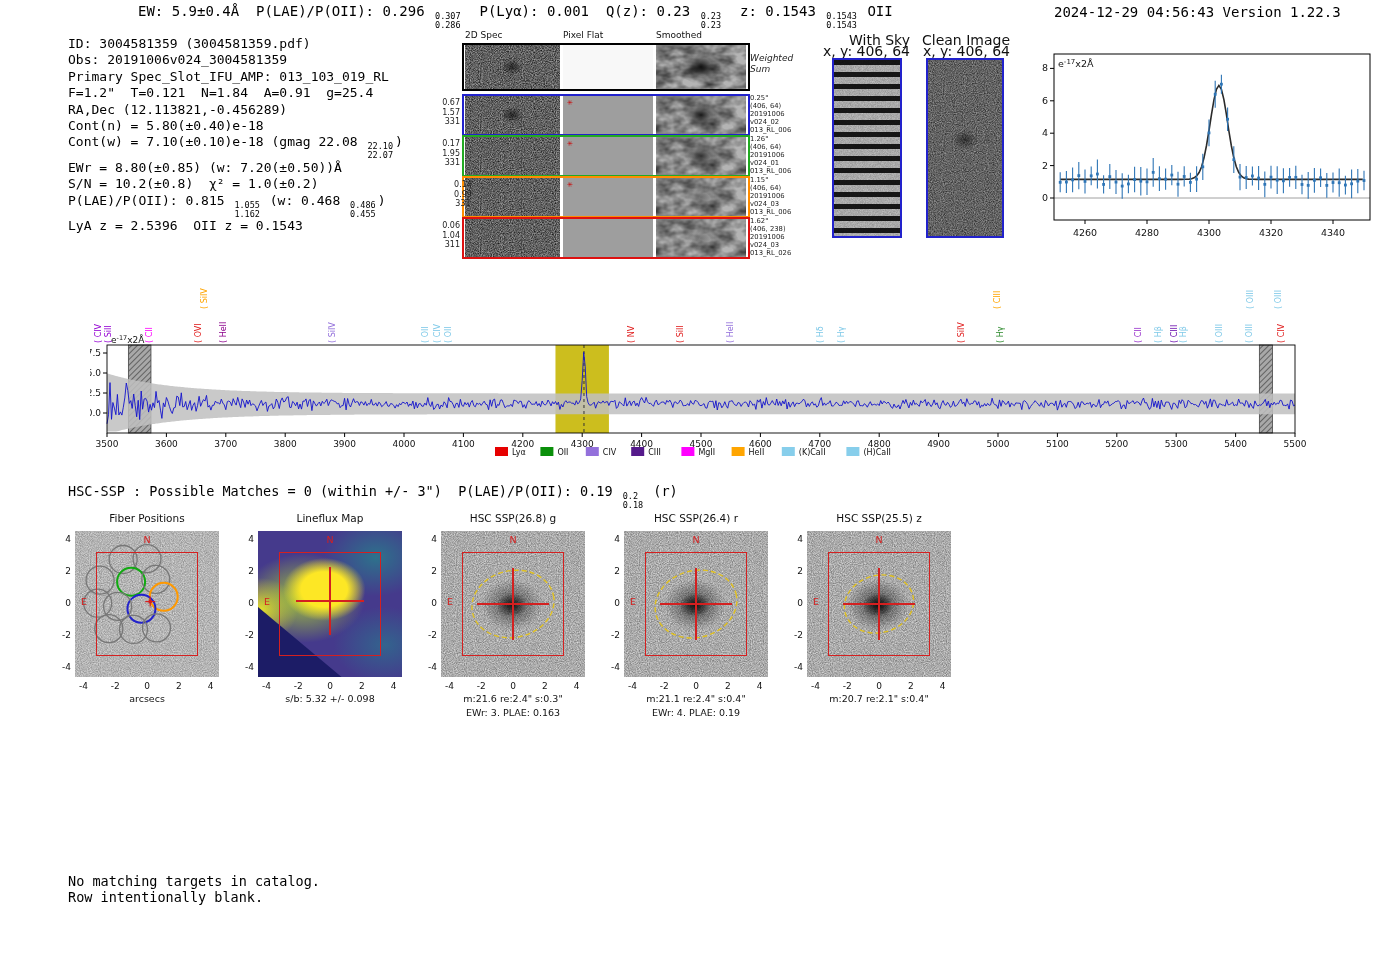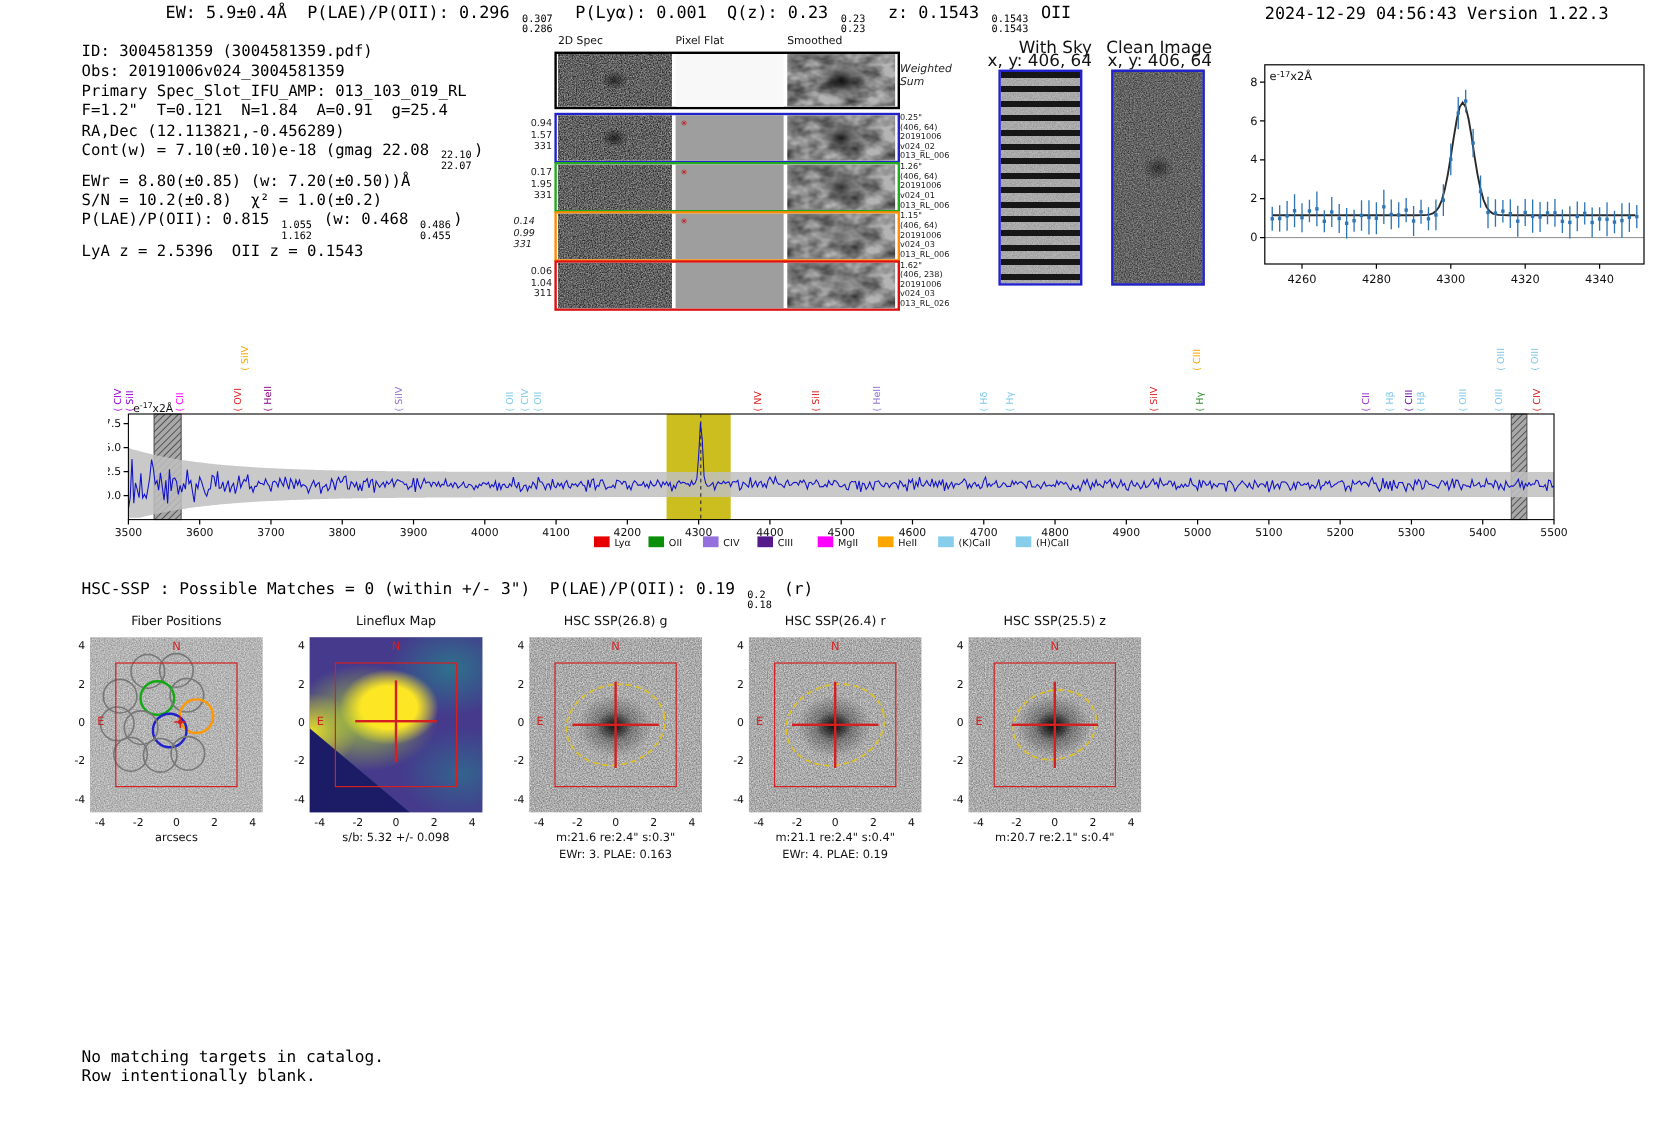--- a/index.html
+++ b/index.html
@@ -62,20 +62,21 @@
 
 <div class="abs mono iline" id="top-stats"><span>EW: 5.9±0.4Å  P(LAE)/P(OII): 0.296 </span><span class="frac"><span>0.307</span><span>0.286</span></span><span>  P(Lyα): 0.001  Q(z): 0.23 </span><span class="frac"><span>0.23</span><span>0.23</span></span><span>  z: 0.1543 </span><span class="frac"><span>0.1543</span><span>0.1543</span></span><span> OII</span></div>
 <div class="abs mono" id="timestamp">2024-12-29 04:56:43  Version 1.22.3</div>
 
 <div class="abs mono" id="info-block">
     <div class="iline"><span>ID: 3004581359 (3004581359.pdf)</span></div>
     <div class="iline"><span>Obs: 20191006v024_3004581359</span></div>
     <div class="iline"><span>Primary Spec_Slot_IFU_AMP: 013_103_019_RL</span></div>
     <div class="iline"><span>F=1.2"  T=0.121  N=1.84  A=0.91  g=25.4</span></div>
     <div class="iline"><span>RA,Dec (12.113821,-0.456289)</span></div>
+    <div class="iline"><span>Cont(n) = 5.80(±0.40)e-18</span></div>
     <div class="iline"><span>Cont(w) = 7.10(±0.10)e-18 (gmag 22.08 </span><span class="frac"><span>22.10</span><span>22.07</span></span><span>)</span></div>
     <div class="iline"><span>EWr = 8.80(±0.85) (w: 7.20(±0.50))Å</span></div>
     <div class="iline"><span>S/N = 10.2(±0.8)  χ² = 1.0(±0.2)</span></div>
     <div class="iline"><span>P(LAE)/P(OII): 0.815 </span><span class="frac"><span>1.055</span><span>1.162</span></span><span> (w: 0.468 </span><span class="frac"><span>0.486</span><span>0.455</span></span><span>)</span></div>
     <div class="iline"><span>LyA z = 2.5396  OII z = 0.1543</span></div>
   </div>
 
 <div class="cut-hdr" style="left:465px;width:95px">2D Spec</div>
 <div class="cut-hdr" style="left:563px;width:90px">Pixel Flat</div>
 <div class="cut-hdr" style="left:656px;width:90px">Smoothed</div>
@@ -108,21 +109,21 @@
     <div style="position: absolute; left: 563px; top: 96px; width: 90px; height: 38px; background: rgb(158, 158, 158);">
       <span style="position: absolute; left: 4px; top: 3px; color: rgb(204, 0, 0); font-size: 7px;">✳</span>
     </div>
     <div style="position: absolute; left: 656px; top: 96px; width: 90px; height: 38px; background: rgb(180, 180, 180); overflow: hidden;">
       <svg width="90" height="38">
         <rect width="90" height="38" fill="#000" filter="url(#nzS)" opacity="0.85"></rect>
       </svg>
       <div style="position: absolute; left: 28px; top: 7px; width: 34px; height: 24px; background: radial-gradient(closest-side, rgba(10, 10, 10, 0.92), rgba(10, 10, 10, 0));"></div>
     </div>
     <div style="position: absolute; left: 428px; top: 98px; width: 32px; text-align: right; font-size: 8px; line-height: 9.6px; color: rgb(34, 34, 34);">
-      <div>0.94</div>
+      <div>0.67</div>
       <div>1.57</div>
       <div>331</div>
     </div>
     <div style="position: absolute; left: 750px; top: 95px; width: 46px; font-size: 6.8px; line-height: 7.9px; color: rgb(34, 34, 34);">
       <div>0.25"</div>
       <div>(406, 64)</div>
       <div>20191006</div>
       <div>v024_02</div>
       <div>013_RL_006</div>
     </div>
@@ -161,21 +162,21 @@
     </div>
     <div style="position: absolute; left: 563px; top: 178px; width: 90px; height: 38px; background: rgb(158, 158, 158);">
       <span style="position: absolute; left: 4px; top: 3px; color: rgb(204, 0, 0); font-size: 7px;">✳</span>
     </div>
     <div style="position: absolute; left: 656px; top: 178px; width: 90px; height: 38px; background: rgb(180, 180, 180); overflow: hidden;">
       <svg width="90" height="38">
         <rect width="90" height="38" fill="#000" filter="url(#nzS)" opacity="0.85"></rect>
       </svg>
       <div style="position: absolute; left: 28px; top: 7px; width: 34px; height: 24px; background: radial-gradient(closest-side, rgba(10, 10, 10, 0.42), rgba(10, 10, 10, 0));"></div>
     </div>
-    <div style="position: absolute; left: 428px; top: 180px; width: 32px; text-align: left; font-size: 8px; line-height: 9.6px; color: rgb(34, 34, 34); font-style: italic;">
+    <div style="position: absolute; left: 447px; top: 180px; width: 32px; text-align: center; font-size: 8px; line-height: 9.6px; color: rgb(34, 34, 34);">
       <div>0.14</div>
       <div>0.99</div>
       <div>331</div>
     </div>
     <div style="position: absolute; left: 750px; top: 177px; width: 46px; font-size: 6.8px; line-height: 7.9px; color: rgb(34, 34, 34);">
       <div>1.15"</div>
       <div>(406, 64)</div>
       <div>20191006</div>
       <div>v024_03</div>
       <div>013_RL_006</div>

